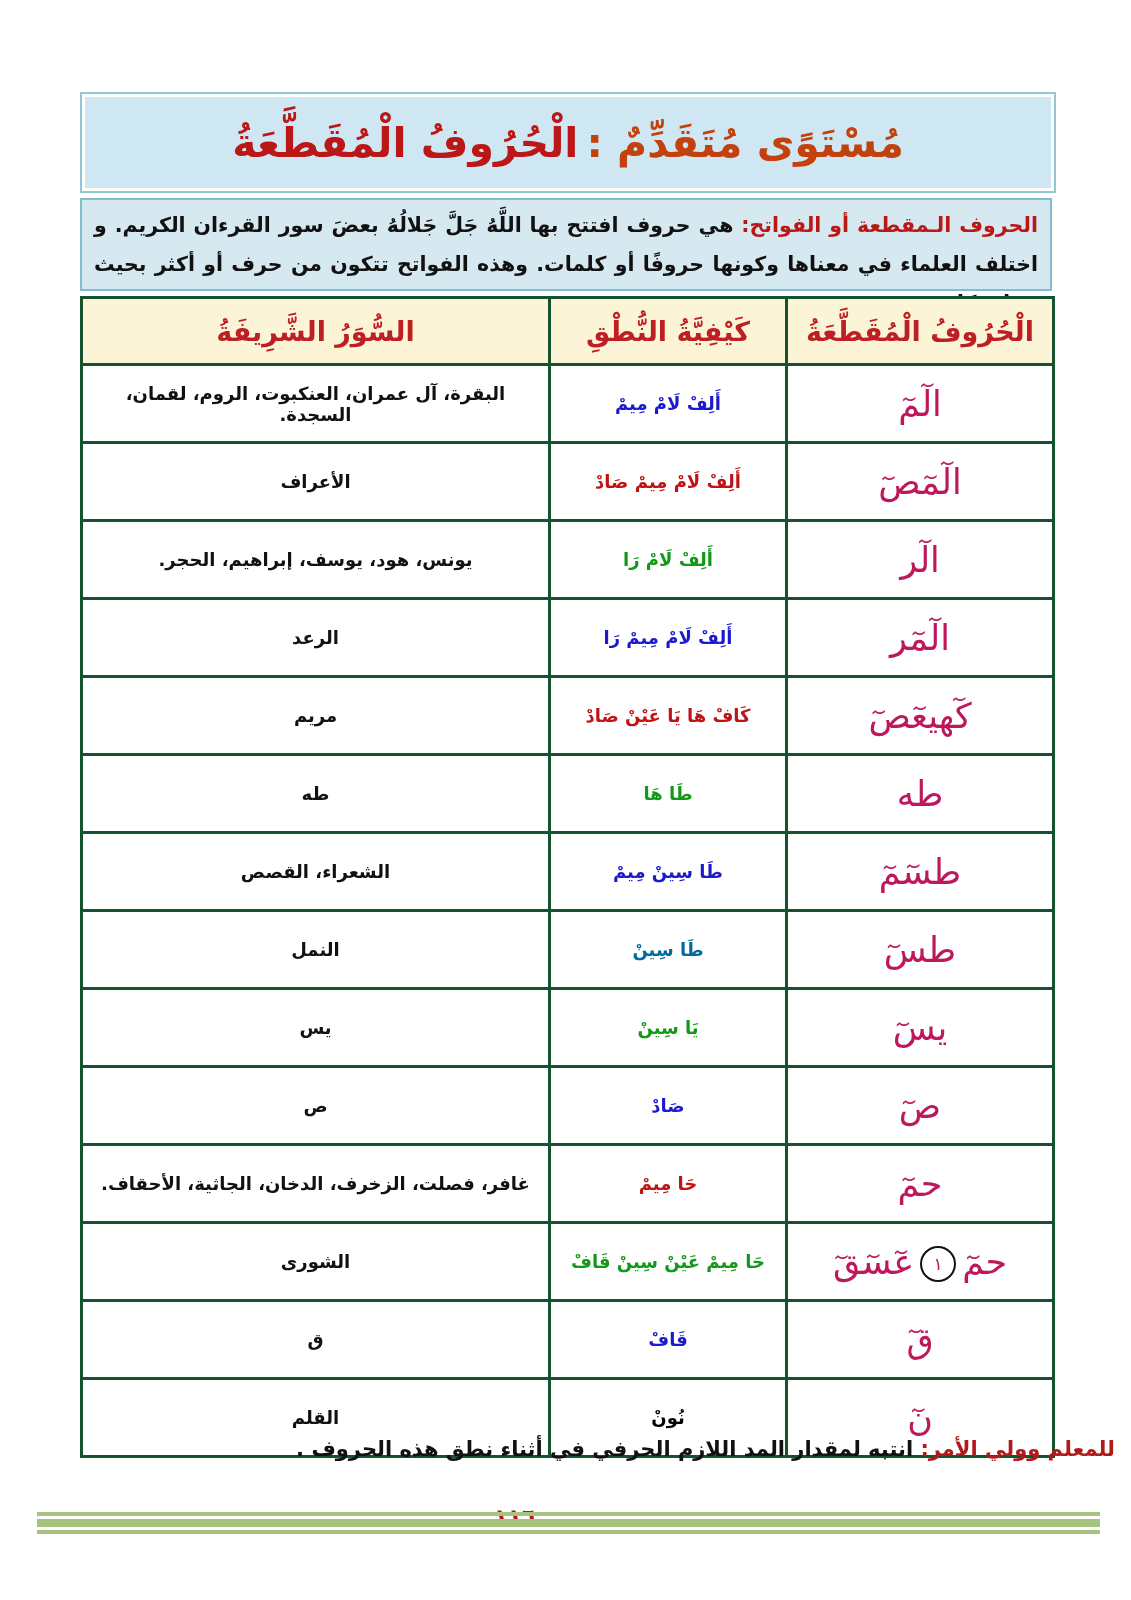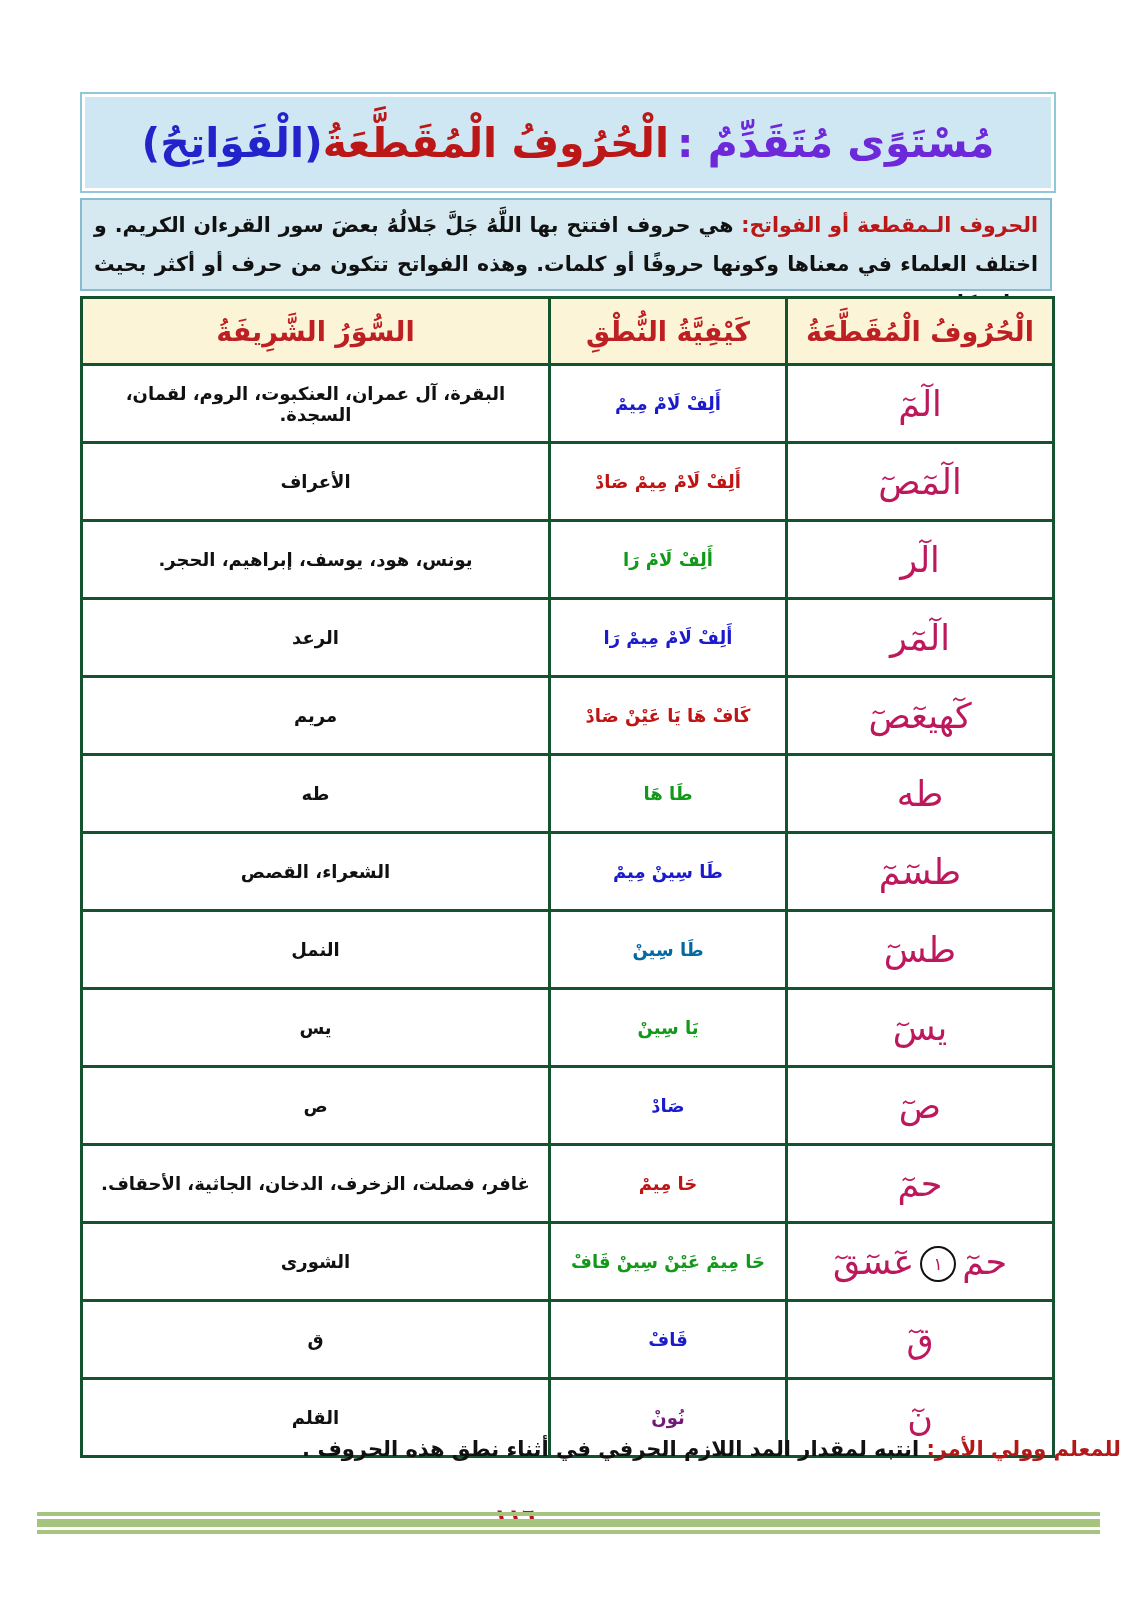--- a/index.html
+++ b/index.html
@@ -7,21 +7,21 @@
     width:1131px;height:1600px;background:#ffffff;overflow:hidden;position:relative;
     font-family:"DejaVu Sans",sans-serif;
     direction:rtl;
   }
   .title-box{
     position:absolute;top:92px;left:80px;width:972px;height:97px;
     background:#cfe7f2;border:2px solid #93c6d7;box-shadow:inset 0 0 0 3px #ffffff;
     display:flex;align-items:center;justify-content:center;
     font-weight:bold;font-size:41px;white-space:nowrap;
   }
-  .t-level{color:#6d28d9;margin-left:8px;}
+  .t-level{color:#c2410c;margin-left:8px;}
   .t-main{color:#bb1717;}
   .t-paren{color:#2323cc;}
   .intro-box{
     position:absolute;top:198px;left:80px;width:972px;height:93px;
     background:#d6e9f1;border:2px solid #85bcd0;
     padding:6px 12px;box-sizing:border-box;
     font-weight:bold;font-size:20.5px;line-height:39px;text-align:justify;
   }
   .intro-lead{color:#bb1717;}
   .intro-body{color:#111111;}
@@ -42,41 +42,40 @@
   col.c-surah{width:468px;}
   td.letters{font-size:35px;color:#be185d;font-weight:normal;}
   td.pron{font-size:18px;font-weight:bold;}
   td.surah{font-size:18px;font-weight:bold;color:#111111;padding:0 6px;}
   .ayah-marker{
     display:inline-block;width:32px;height:32px;border:2px solid #111;border-radius:50%;
     font-size:17px;line-height:32px;text-align:center;vertical-align:middle;
     margin:0 6px;font-weight:normal;
   }
   .footer-note{
-    position:absolute;top:1437px;right:10px;font-weight:bold;font-size:21px;white-space:nowrap;
+    position:absolute;top:1437px;right:16px;font-weight:bold;font-size:21px;white-space:nowrap;
   }
   .note-lead{color:#b31919;}
   .note-body{color:#111111;}
   .page-number{
     position:absolute;top:1504px;left:0;width:1030px;text-align:center;
     color:#b31919;font-weight:bold;font-size:23px;
   }
   .green-lines{position:absolute;top:1512px;left:37px;width:1063px;}
   .gl{background:#a6c47e;}
   .gl.thin{height:4px;}
   .gl.thick{height:8px;}
   .gl + .gl{margin-top:3px;}
 </style>
 </head>
 <body>
 
 <div class="title-box">
   <span class="t-level">مُسْتَوًى مُتَقَدِّمٌ : </span>
   <span class="t-main">الْحُرُوفُ الْمُقَطَّعَةُ </span>
-  <span class="t-paren">(الْفَوَاتِحُ)</span>
 </div>
 
 <div class="intro-box">
   <span class="intro-lead">الحروف الـمقطعة أو الفواتح:</span>
   <span class="intro-body"> هي حروف افتتح بها اللَّهُ جَلَّ جَلالُهُ بعضَ سور القرءان الكريم. و اختلف العلماء في معناها وكونها حروفًا أو كلمات. وهذه الفواتح تتكون من حرف أو أكثر بحيث ينطق كل حرف بمفرده.</span>
 </div>
 
 <table class="letters-table">
   <colgroup>
     <col class="c-letters">
@@ -151,21 +150,21 @@
         <td class="pron" style="color: rgb(18, 153, 26);">حَا مِيمْ عَيْنْ سِينْ قَافْ</td>
         <td class="surah">الشورى</td>
       </tr>
       <tr>
         <td class="letters">قٓ</td>
         <td class="pron" style="color: rgb(27, 27, 205);">قَافْ</td>
         <td class="surah">ق</td>
       </tr>
       <tr>
         <td class="letters">نٓ</td>
-        <td class="pron" style="color: #701a75;">نُونْ</td>
+        <td class="pron" style="color: #000000;">نُونْ</td>
         <td class="surah">القلم</td>
       </tr>
     </tbody>
 </table>
 
 <div class="footer-note">
   <span class="note-lead">للمعلم وولي الأمر:</span>
   <span class="note-body"> انتبه لمقدار المد اللازم الحرفي في أثناء نطق هذه الحروف .</span>
 </div>
 

